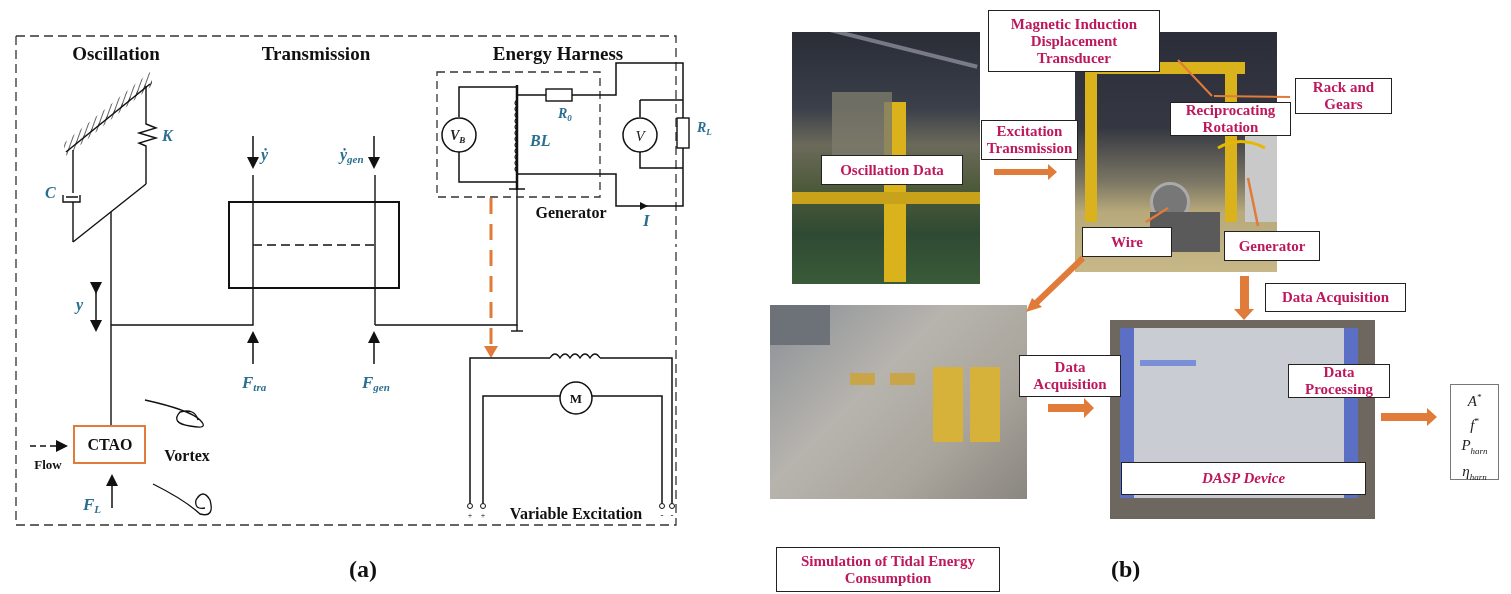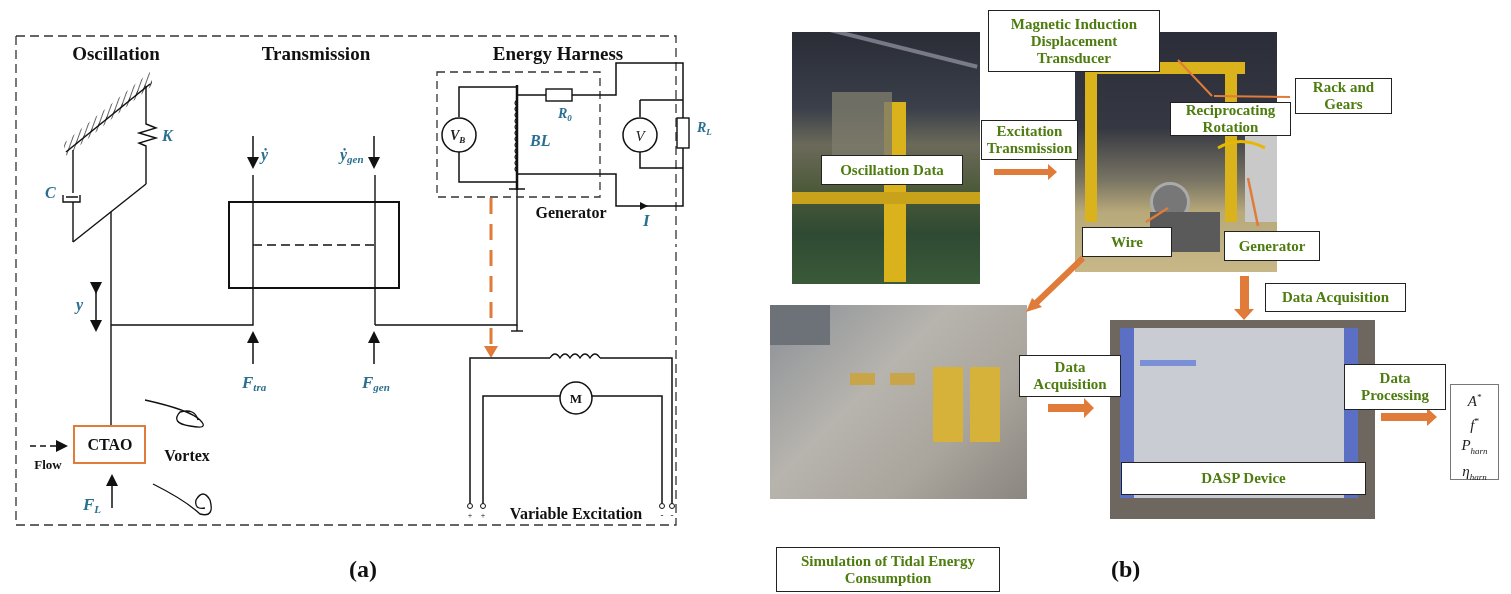--- a/index.html
+++ b/index.html
@@ -1,20 +1,20 @@
 <!DOCTYPE html>
 <html><head>
 <meta charset="utf-8">
 <style>
   html,body{margin:0;padding:0;background:#fff;}
   body{width:1511px;height:594px;position:relative;overflow:hidden;font-family:"Liberation Serif",serif;}
   svg{position:absolute;left:0;top:0;}
   .t{font-family:"Liberation Serif",serif;font-weight:bold;fill:#111;}
   .blue{font-family:"Liberation Serif",serif;font-style:italic;font-weight:bold;fill:#2a6f8f;}
-  .label-box{position:absolute;background:#fff;border:1.5px solid #222;font-family:"Liberation Serif",serif;font-weight:bold;color:#4d7c0f;text-align:center;font-size:15px;line-height:17px;display:flex;align-items:center;justify-content:center;box-sizing:border-box;padding:1px 14px;}
+  .label-box{position:absolute;background:#fff;border:1.5px solid #222;font-family:"Liberation Serif",serif;font-weight:bold;color:#be185d;text-align:center;font-size:15px;line-height:17px;display:flex;align-items:center;justify-content:center;box-sizing:border-box;padding:1px 14px;}
   .photo{position:absolute;overflow:hidden;}
   .cap{position:absolute;font-family:"Liberation Serif",serif;font-weight:bold;font-size:24px;color:#111;}
   .math{position:absolute;border:1px solid #777;background:#fff;font-family:"Liberation Serif",serif;font-style:italic;font-size:15px;color:#222;text-align:center;line-height:20px;padding:4px 6px;box-sizing:border-box;}
 </style>
 </head>
 <body>
 
 <svg width="760" height="594" viewBox="0 0 760 594">
   <defs>
     <marker id="ah" markerWidth="8" markerHeight="8" refX="4" refY="4" orient="auto">
@@ -178,22 +178,22 @@
 <div class="label-box" style="left:988px;top:10px;width:172px;height:62px;">Magnetic Induction Displacement Transducer</div>
 <div class="label-box" style="left:821px;top:155px;width:142px;height:30px;">Oscillation Data</div>
 <div class="label-box" style="left:981px;top:120px;width:97px;height:40px;">Excitation Transmission</div>
 <div class="label-box" style="left:1170px;top:102px;width:121px;height:34px;">Reciprocating Rotation</div>
 <div class="label-box" style="left:1295px;top:78px;width:97px;height:36px;">Rack and Gears</div>
 <div class="label-box" style="left:1082px;top:227px;width:90px;height:30px;text-align:center;">Wire</div>
 <div class="label-box" style="left:1224px;top:231px;width:96px;height:30px;">Generator</div>
 <div class="label-box" style="left:1265px;top:283px;width:141px;height:29px;">Data Acquisition</div>
 <div class="label-box" style="left:1019px;top:355px;width:102px;height:42px;">Data Acquisition</div>
 <div class="label-box" style="left:776px;top:499px;width:224px;height:45px;margin-top:48px;">Simulation of Tidal  Energy Consumption</div>
-<div class="label-box" style="left:1121px;top:462px;width:245px;height:33px;">DASP  Device</div>
-<div class="label-box" style="left:1344px;top:364px;width:102px;height:46px;">Data Processing</div>
+<div class="label-box" style="left:1121px;top:462px;width:245px;height:33px;font-style:italic;">DASP  Device</div>
+<div class="label-box" style="left:1288px;top:364px;width:102px;height:34px;">Data Processing</div>
 
 <div class="math" style="left:1450px;top:384px;width:49px;height:96px;padding:2px 2px;">
   <div><span>A</span><sup style="font-size:9px">*</sup></div>
   <div><span>f</span><sup style="font-size:9px">*</sup></div>
   <div><span>P</span><sub style="font-size:9px">harn</sub></div>
   <div><span>η</span><sub style="font-size:9px">harn</sub></div>
 </div>
 
 <div class="cap" style="left:1111px;top:556px;">(b)</div>
 

